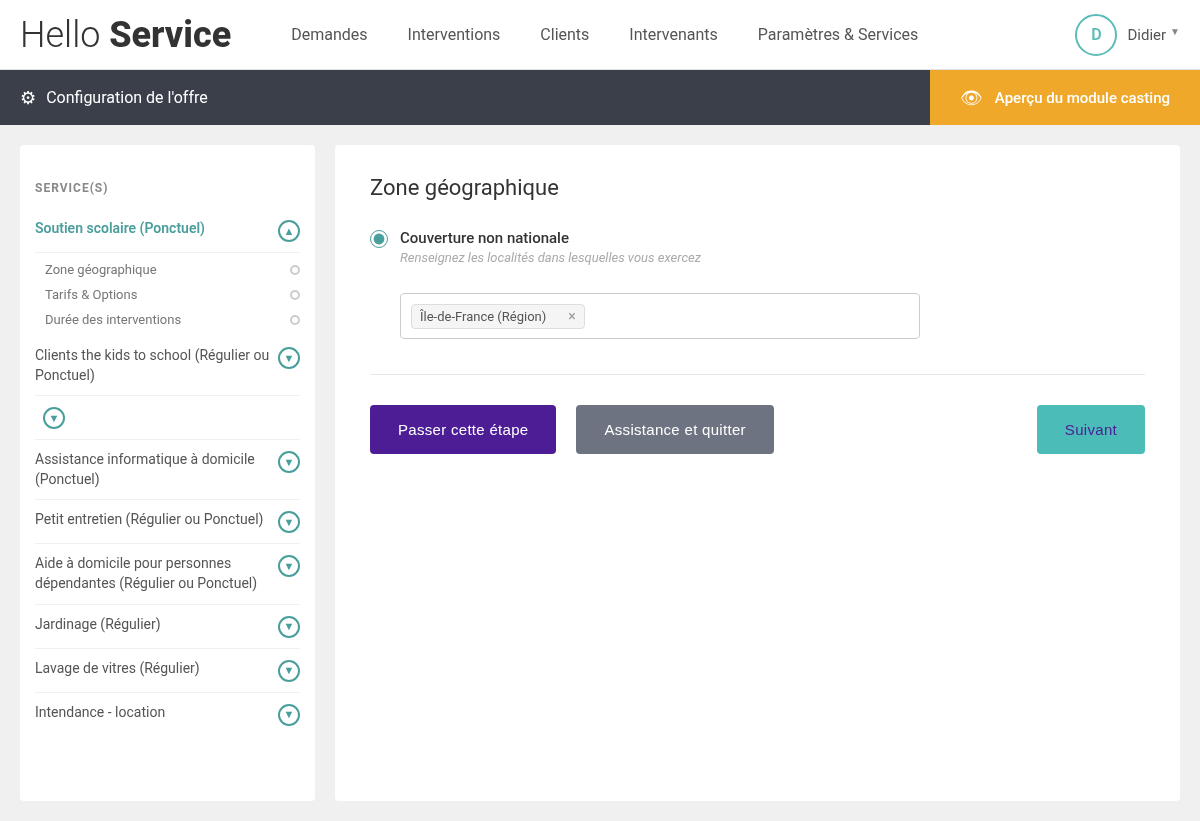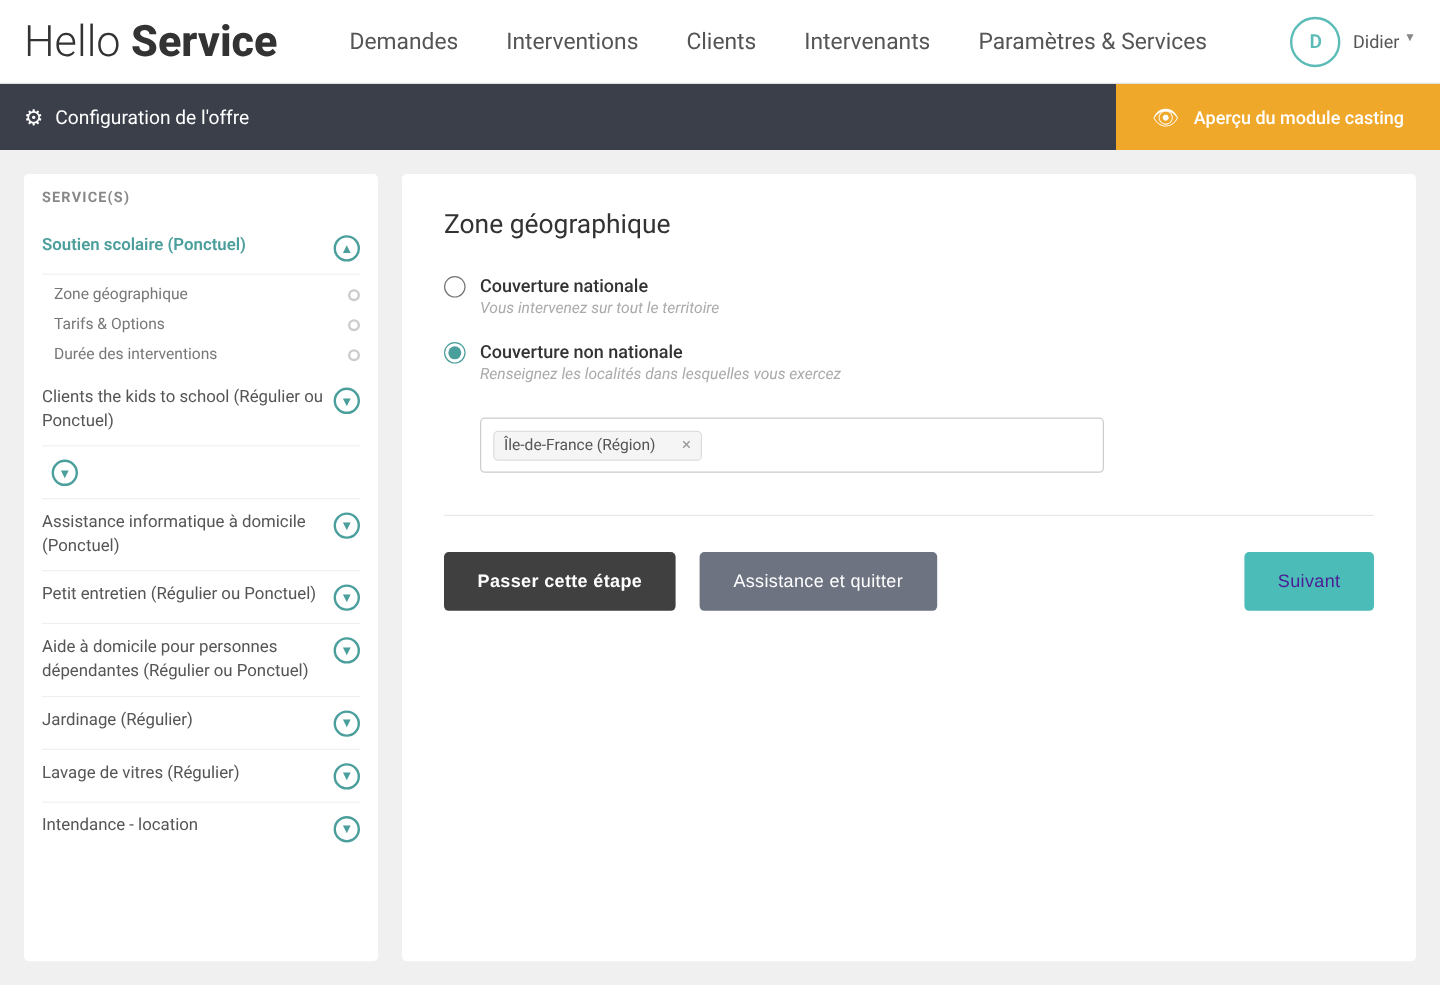--- a/index.html
+++ b/index.html
@@ -25,21 +25,21 @@
       font-weight: 800;
     }
     .nav {
       display: flex;
       align-items: center;
       flex: 1;
       gap: 40px;
     }
     .nav-item {
       color: #555;
-      font-size: 19px;
+      font-size: 16px;
       cursor: pointer;
       text-decoration: none;
     }
     .user-area {
       display: flex;
       align-items: center;
       gap: 10px;
       margin-left: auto;
     }
     .user-avatar {
@@ -113,21 +113,21 @@
       gap: 20px;
       min-height: calc(100vh - 125px);
     }
 
     
     .sidebar {
       width: 295px;
       flex-shrink: 0;
       background: #fff;
       border-radius: 4px;
-      padding: 12px 15px;
+      padding: 36px 15px;
     }
     .sidebar-title {
       font-size: 12px;
       font-weight: 700;
       color: #888;
       letter-spacing: 1px;
       margin-bottom: 14px;
       text-transform: uppercase;
     }
     .service-item {
@@ -279,23 +279,22 @@
     .btn {
       padding: 16px 28px;
       border: none;
       border-radius: 4px;
       font-size: 15px;
       font-weight: 500;
       cursor: pointer;
       letter-spacing: 0.3px;
     }
     .btn-skip {
-      background: #404040;
+      background: #4c1d95;
       color: #fff;
-      font-weight: bold;
     }
     .btn-save {
       background: #6d7380;
       color: #fff;
     }
     .btn-next {
       background: #4bbcb8;
       color: #4c1d95;
       margin-left: auto;
     }
@@ -391,27 +390,20 @@
       <span class="service-label">Intendance - location</span>
       <div class="service-icon down">▼</div>
     </div>
   </aside>
 
   <main class="content">
     <h2 class="section-title">Zone géographique</h2>
 
     <div class="radio-group">
 
-      <div class="radio-option">
-        <input type="radio" class="radio-input" name="coverage" id="nationale" style="">
-        <div>
-          <label class="radio-label" for="nationale">Couverture nationale</label>
-          <div class="radio-hint">Vous intervenez sur tout le territoire</div>
-        </div>
-      </div>
 
       <div class="radio-option">
         <input type="radio" class="radio-input" name="coverage" id="non-nationale" checked="" style="">
         <div>
           <label class="radio-label" for="non-nationale">Couverture non nationale</label>
           <div class="radio-hint">Renseignez les localités dans lesquelles vous exercez</div>
         </div>
       </div>
     </div>
 

